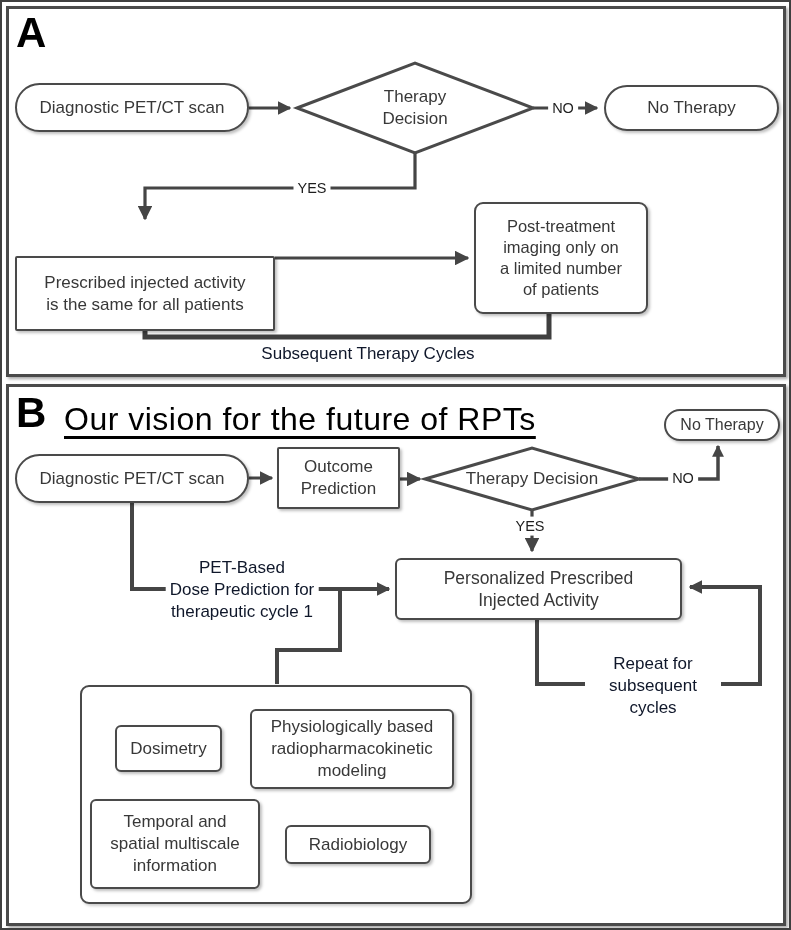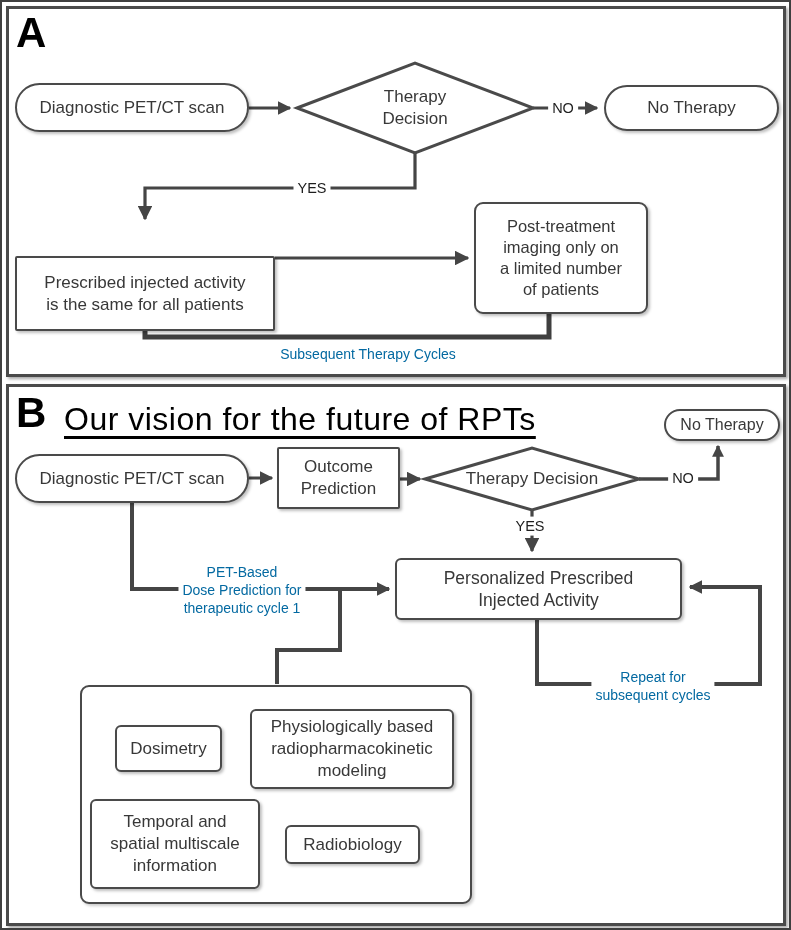--- a/index.html
+++ b/index.html
@@ -40,21 +40,21 @@
   .diamond-text {
     position:absolute; z-index:3; display:flex; align-items:center;
     justify-content:center; text-align:center; color:#383838;
     font-size:17px; line-height:1.3; white-space:pre-line;
   }
   .edge-label {
     position:absolute; z-index:4; transform:translate(-50%,-50%);
     background:#fff; color:#1e1e1e; font-size:14.5px; padding:0 4px;
     text-align:center; white-space:pre-line; line-height:1.3;
   }
-  .edge-label.sm { font-size:14px; color:#0369a1; }
+  .edge-label.sm { font-size:17px; color:#0f172a; }
   .container-box {
     position:absolute; z-index:2; background:#fff; border:2.5px solid #4a4a4a;
     border-radius:9px; box-sizing:border-box; box-shadow:2px 2px 3px rgba(0,0,0,0.2);
   }
 </style>
 </head>
 <body>
 
 <div class="canvas">
 
@@ -129,21 +129,21 @@
   <div class="node r6" style="left:113px; top:723px; width:107px; height:47px;">Dosimetry</div>
 
   <div class="node r6" style="left:248px; top:707px; width:204px; height:80px;">Physiologically based
 radiopharmacokinetic
 modeling</div>
 
   <div class="node r6" style="left:88px; top:797px; width:170px; height:90px;">Temporal and
 spatial multiscale
 information</div>
 
-  <div class="node r6" style="left:283px; top:823px; width:135px; height:39px;">Radiobiology</div>
+  <div class="node r6" style="left:283px; top:823px; width:146px; height:39px;">Radiobiology</div>
 
   <div class="edge-label" style="left:681px; top:476px;">NO</div>
   <div class="edge-label" style="left:528px; top:524px;">YES</div>
   <div class="edge-label sm" style="left:240px; top:588px;">PET-Based
 Dose Prediction for
 therapeutic cycle 1</div>
   <div class="edge-label sm" style="left:651px; top:684px;">Repeat for
 subsequent cycles</div>
 
 </div>

